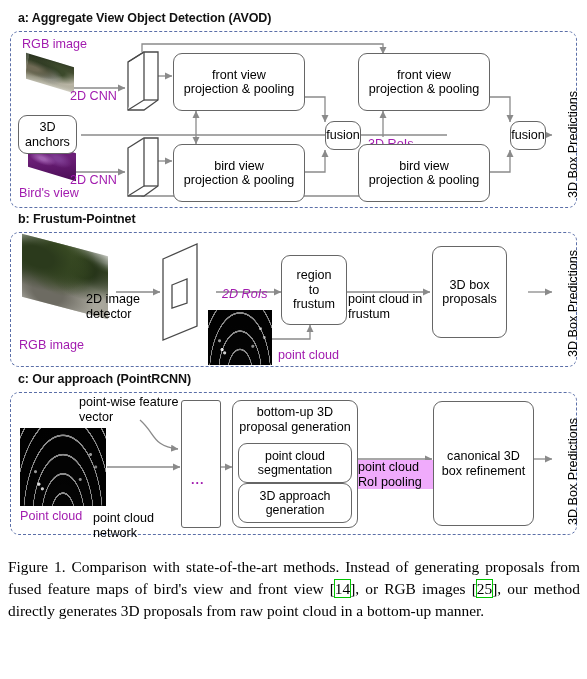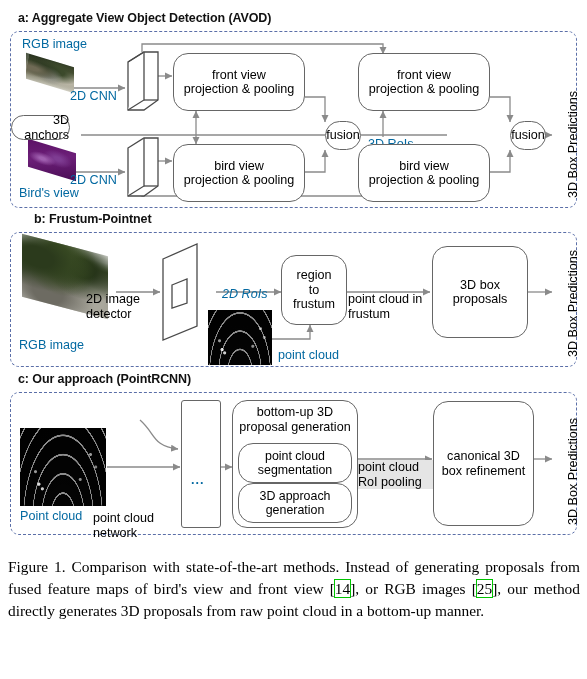--- a/index.html
+++ b/index.html
@@ -17,31 +17,31 @@
   }
   
   .panel{
     position:absolute;border:1.6px dashed #5b6fa8;border-radius:9px;
     box-sizing:border-box;background:transparent;
   }
 
   
   .rbox{
     position:absolute;box-sizing:border-box;
-    border:1.5px solid #666;border-radius:15px;background:#fff;
+    border:1.5px solid #666;border-radius:9px;background:#fff;
     display:flex;flex-direction:column;align-items:center;justify-content:center;
     font-size:12.6px;line-height:14.5px;color:#000;text-align:center;
   }
   .rbox.small{font-size:12.4px;}
   .rbox span{display:block;white-space:nowrap;}
 
   
   .lbl{
     position:absolute;font-size:12.6px;line-height:14.5px;
-    color:#0369a1;white-space:nowrap;background:transparent;
+    color:#a21caf;white-space:nowrap;background:transparent;
   }
   .lbl2{position:absolute;font-size:12.6px;line-height:14.5px;text-align:left;color:#000;}
 
   
   .vlabel{
     position:absolute;font-size:12.6px;color:#000;white-space:nowrap;
     transform-origin:0 0;transform:rotate(-90deg);
   }
   .shear-rgb{
     position:absolute;
@@ -215,21 +215,21 @@
   <div class="panel" style="left:10px;top:31px;width:567px;height:177px;"></div>
 
   <div class="lbl" style="left:22px;top:37px;">RGB image</div>
   <div class="shear-rgb" style="left:26px;top:60px;width:48px;height:26px;"></div>
   <div class="lbl" style="left:70px;top:89px;">2D CNN</div>
 
   <div class="shear-bird" style="left:28px;top:146px;width:48px;height:28px;"></div>
   <div class="lbl" style="left:70px;top:173px;">2D CNN</div>
   <div class="lbl" style="left:19px;top:186px;">Bird's view</div>
 
-  <div class="rbox" style="left:11px;top:115px;width:59px;height:25px;align-items:flex-end;">
+  <div class="rbox" style="left:18px;top:115px;width:59px;height:39px;">
     <span>3D</span>
     <span>anchors</span>
   </div>
 
   <div class="rbox" style="left:173px;top:53px;width:132px;height:58px;">
     <span>front view</span>
     <span>projection &amp; pooling</span>
   </div>
 
   <div class="rbox" style="left:173px;top:144px;width:132px;height:58px;">
@@ -252,21 +252,21 @@
     <span>bird view</span>
     <span>projection &amp; pooling</span>
   </div>
 
   <div class="rbox" style="left:510px;top:121px;width:36px;height:29px;">
     <span>fusion</span>
   </div>
 
   <div class="vlabel" style="left:566px;top:198px;">3D Box Predictions</div>
 
-  <div class="panel-head" style="left:34px;top:212px;">b: Frustum-Pointnet</div>
+  <div class="panel-head" style="left:18px;top:212px;">b: Frustum-Pointnet</div>
   <div class="panel" style="left:10px;top:232px;width:567px;height:135px;"></div>
 
   <div class="shear-rgb2" style="left:22px;top:245px;width:86px;height:63px;"></div>
   <div class="lbl" style="left:19px;top:338px;">RGB image</div>
 
   <div class="lbl2" style="left:86px;top:292px;width:86px;">
     <span>2D image</span>
     <span>detector</span>
   </div>
 
@@ -279,30 +279,34 @@
     <span>region</span>
     <span>to</span>
     <span>frustum</span>
   </div>
 
   <div class="lbl2" style="left:348px;top:292px;width:84px;">
     <span>point cloud</span>
     <span>in frustum</span>
   </div>
 
-  <div class="rbox" style="left:432px;top:246px;width:96px;height:92px;">
+  <div class="rbox" style="left:432px;top:246px;width:75px;height:92px;">
     <span>3D box</span>
     <span>proposals</span>
   </div>
 
   <div class="vlabel" style="left:566px;top:357px;">3D Box Predictions</div>
 
   <div class="panel-head" style="left:18px;top:372px;">c: Our approach (PointRCNN)</div>
   <div class="panel" style="left:10px;top:392px;width:567px;height:143px;"></div>
 
+  <div class="lbl2" style="left:79px;top:395px;width:100px;">
+    <span>point-wise</span>
+    <span>feature vector</span>
+  </div>
 
   <div class="pc" style="left:20px;top:428px;width:86px;height:78px;"></div>
   <div class="lbl" style="left:20px;top:509px;">Point cloud</div>
 
   <div class="lbl2" style="left:93px;top:468px;width:88px;margin-top:43px;">
     <span>point cloud</span>
     <span>network</span>
   </div>
 
   <div class="rbox" style="left:181px;top:400px;width:40px;height:128px;border-radius:3px;justify-content:center;"></div>
@@ -314,21 +318,21 @@
   </div>
   <div class="rbox small" style="left:238px;top:443px;width:114px;height:40px;">
     <span>point cloud</span>
     <span>segmentation</span>
   </div>
   <div class="rbox small" style="left:238px;top:483px;width:114px;height:40px;">
     <span>3D approach</span>
     <span>generation</span>
   </div>
 
-  <div class="lbl2" style="left:358px;top:460px;width:78px;background:#e5e5e5;">
+  <div class="lbl2" style="left:358px;top:460px;width:78px;background:#f0abfc;">
     <span>point cloud</span>
     <span>RoI pooling</span>
   </div>
 
   <div class="rbox" style="left:433px;top:401px;width:101px;height:125px;">
     <span>canonical 3D</span>
     <span>box refinement</span>
   </div>
 
   <div class="vlabel" style="left:566px;top:525px;">3D Box Predictions</div>

